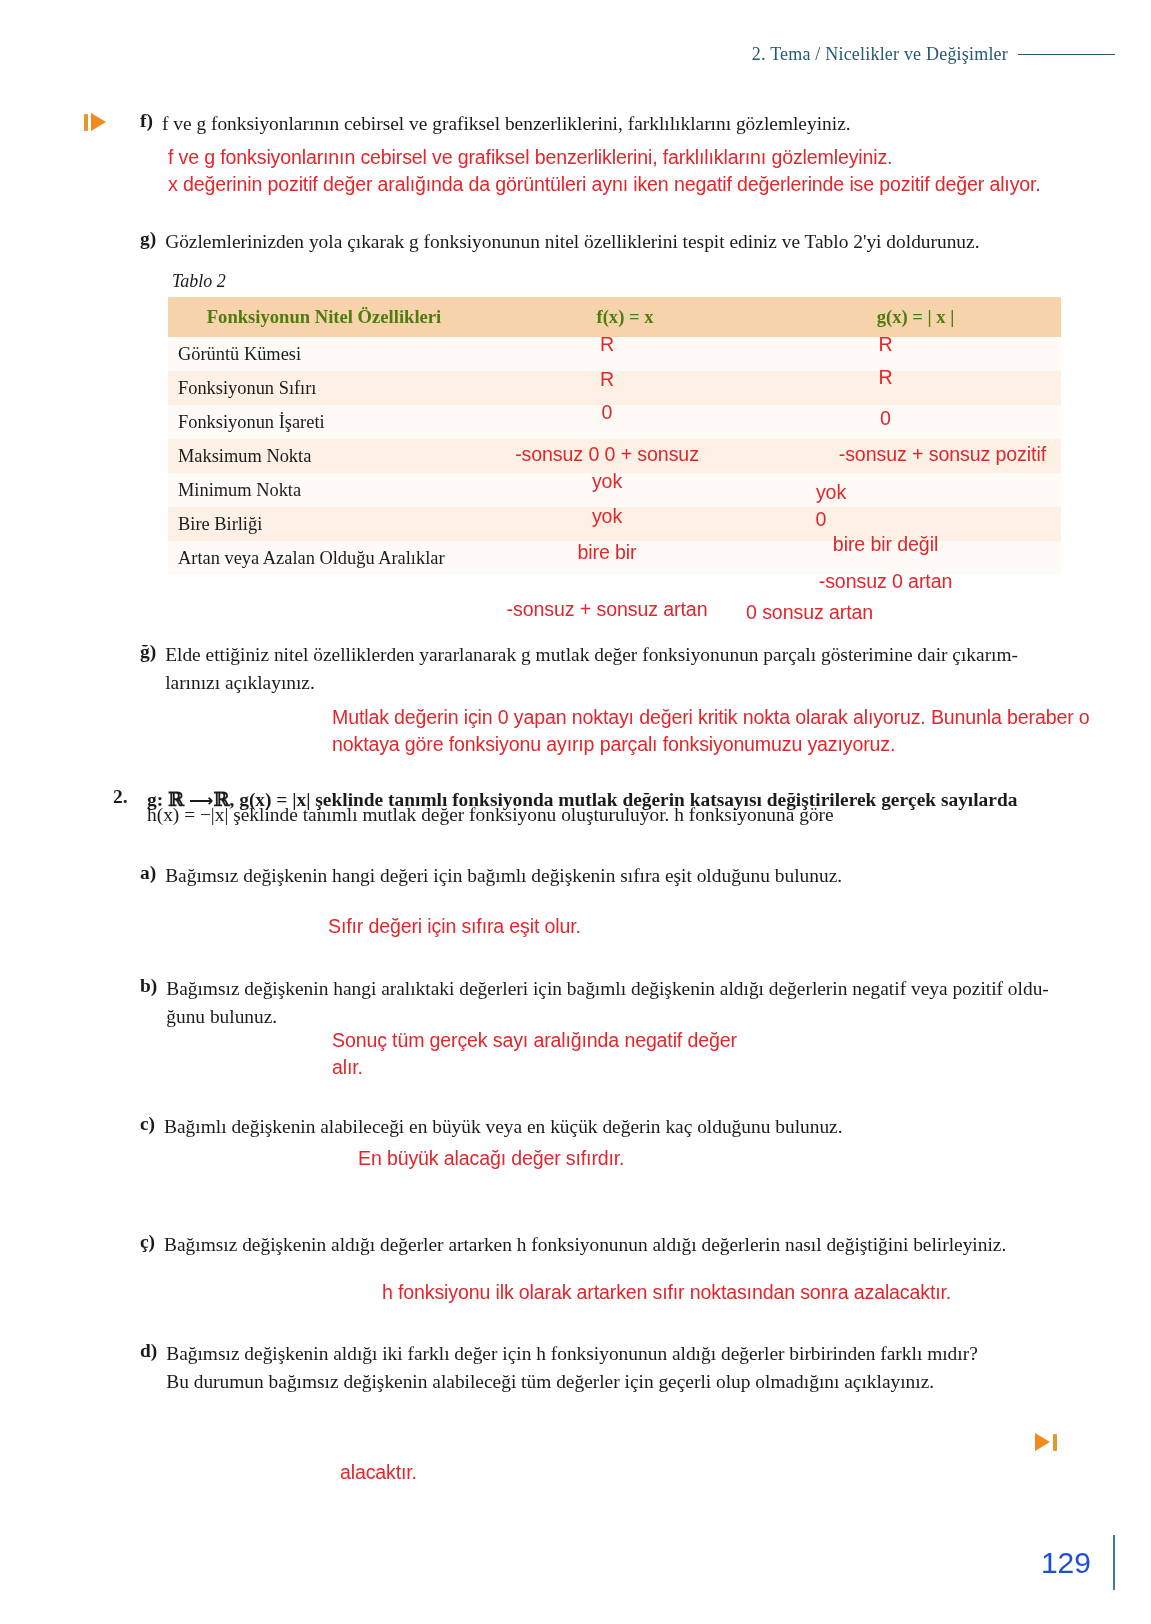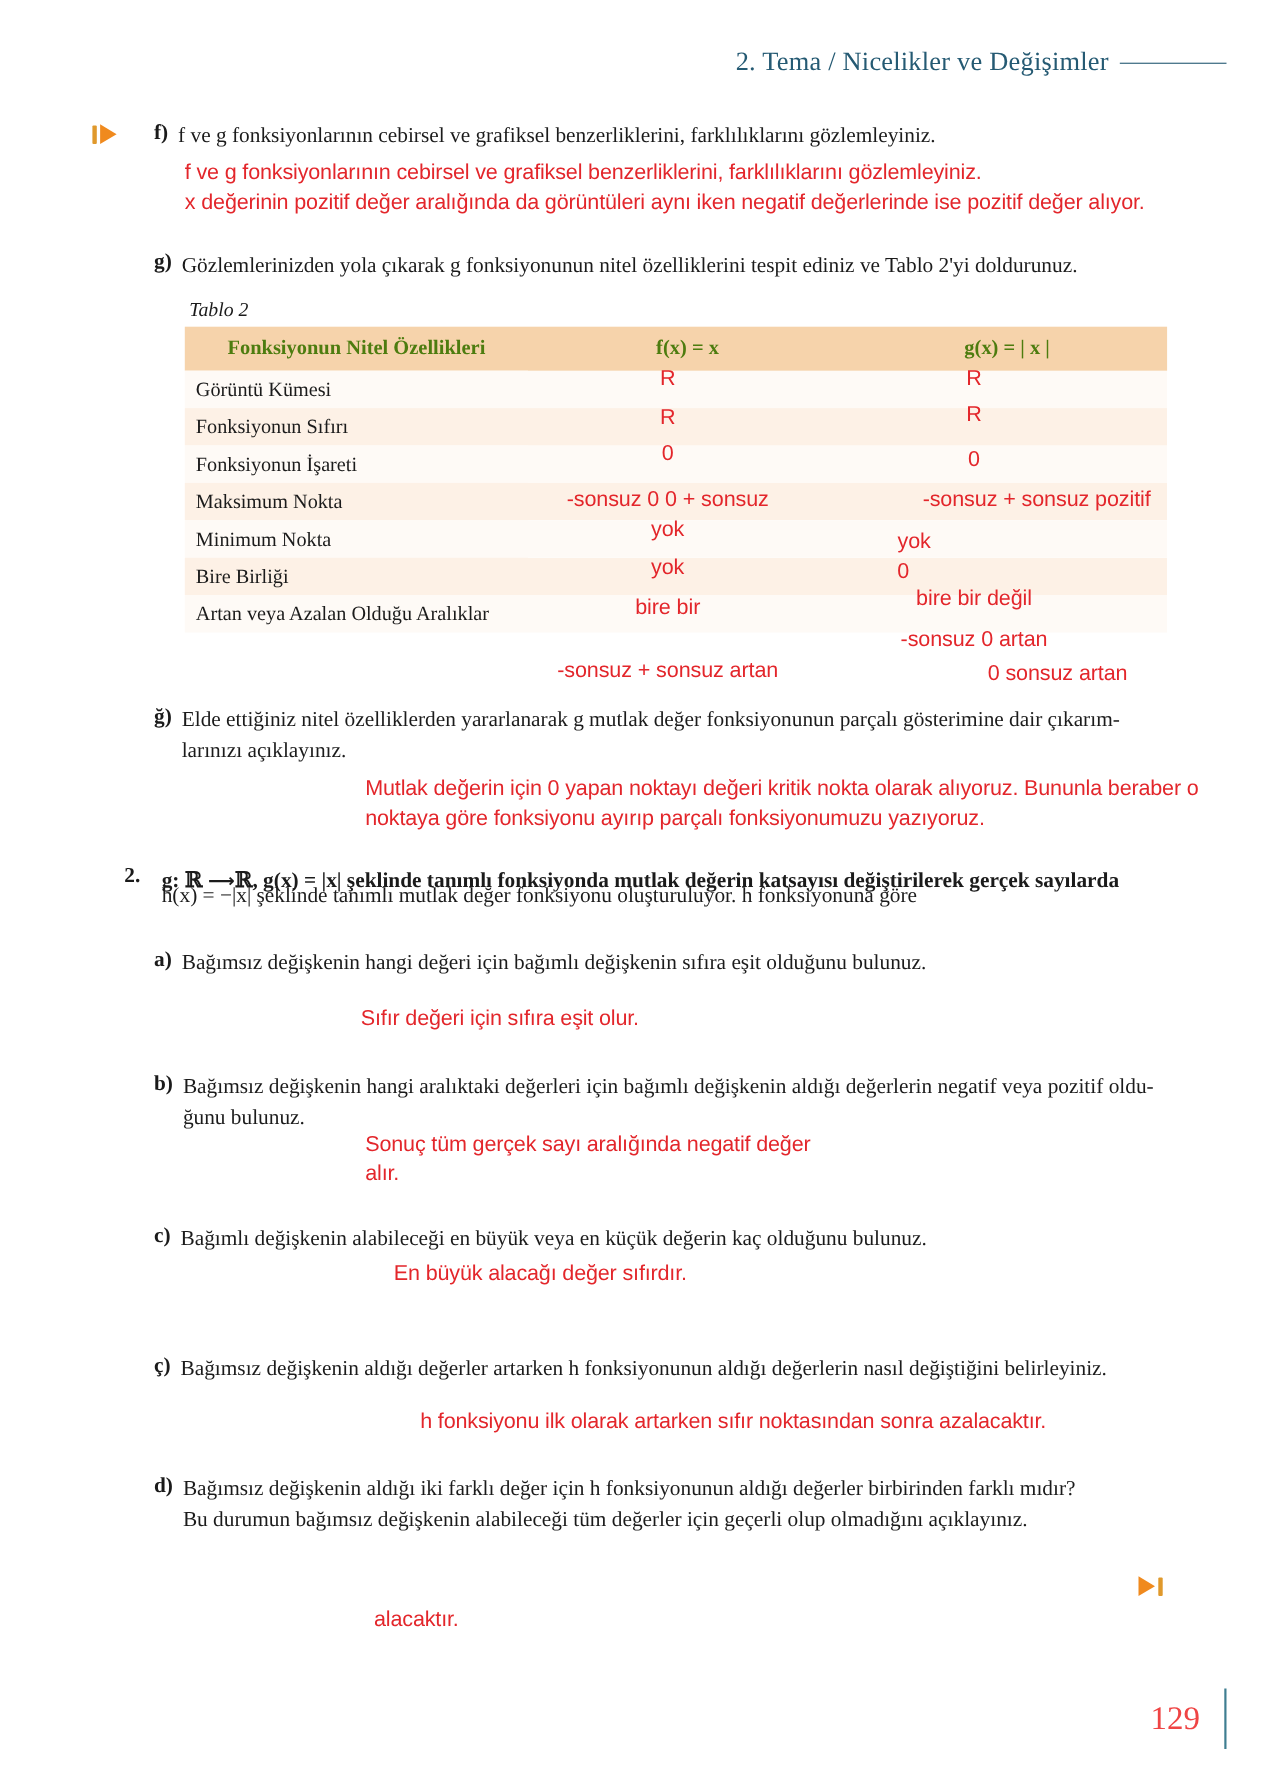--- a/index.html
+++ b/index.html
@@ -13,21 +13,21 @@
   }
   .page{position:relative; width:1151px; height:1624px;}
 
   
   .header{
     position:absolute; top:44px; right:36px;
     display:flex; align-items:center; gap:10px;
   }
   .header-title{
     font-family:"Liberation Serif", serif;
-    font-size:24px; color:#255a73; letter-spacing:.2px; white-space:nowrap;
+    font-size:18px; color:#255a73; letter-spacing:.2px; white-space:nowrap;
   }
   .header-rule{width:97px; height:1.6px; background:#255a73;}
   .q-black{font-size:19.4px; color:#1b1b1b; line-height:1.44;}
   .ans{
     font-family:"Liberation Sans", sans-serif;
     color:#e3262b; font-size:19.6px; line-height:1.52;
     letter-spacing:-0.15px;
   }
   .lbl{font-weight:bold; font-family:"Liberation Serif", serif;}
 
@@ -77,21 +77,21 @@
   table.t2 tr.even td{background:#fefaf6;}
   table.t2 td.val{text-align:center; position:relative;}
 
   
   .anno{position:absolute; font-family:"Liberation Sans", sans-serif;
         color:#e3262b; font-size:19.6px; white-space:nowrap; letter-spacing:-0.1px;}
 
   
   .pagenum{
     position:absolute; right:60px; bottom:44px;
-    font-family:Liberation Serif, serif; font-size:30px; color:#ef4444;
+    font-family:Liberation Sans, sans-serif; font-size:30px; color:#1d4ed8;
   }
   .pagerule{position:absolute; right:36px; bottom:34px; width:1.6px; height:55px; background:#3f7e91;}
 </style>
 </head>
 <body>
 
 <div class="page">
 
   <div class="header">
     <span class="header-title">2. Tema / Nicelikler ve Değişimler</span>
@@ -182,21 +182,21 @@
   <div class="anno" style="left:746px; top:481px; width:170px; text-align:center;">yok</div>
 
   <div class="anno" style="left:468px; top:505px; width:278px; text-align:center;">yok</div>
   <div class="anno" style="left:746px; top:508px; width:150px; text-align:center;">0</div>
 
   <div class="anno" style="left:468px; top:541px; width:278px; text-align:center;">bire bir</div>
   <div class="anno" style="left:746px; top:533px; width:279px; text-align:center;">bire bir değil</div>
 
   <div class="anno" style="left:468px; top:598px; width:278px; text-align:center;">-sonsuz + sonsuz artan</div>
   <div class="anno" style="left:746px; top:570px; width:279px; text-align:center;">-sonsuz  0 artan</div>
-  <div class="anno" style="left:746px; top:601px; width:279px; text-align:right;">0 sonsuz artan</div>
+  <div class="anno" style="left:746px; top:601px; width:279px; text-align:left;">0 sonsuz artan</div>
 
   <div class="item" style="left:140px; top:641px; width:940px;">
     <span class="lbl">ğ)</span>
     <span class="body q-black" style="display:block;">
       <span>Elde ettiğiniz nitel özelliklerden yararlanarak g mutlak değer fonksiyonunun parçalı gösterimine dair çıkarım-</span><br>
       <span>larınızı açıklayınız.</span>
     </span>
   </div>
   <div class="ans" style="position:absolute; left:332px; top:703px; width:760px;">Mutlak değerin için 0 yapan noktayı değeri kritik nokta olarak alıyoruz. Bununla beraber o</div>
   <div class="ans" style="position:absolute; left:332px; top:730px; width:760px;">noktaya göre fonksiyonu ayırıp parçalı fonksiyonumuzu yazıyoruz.</div>

